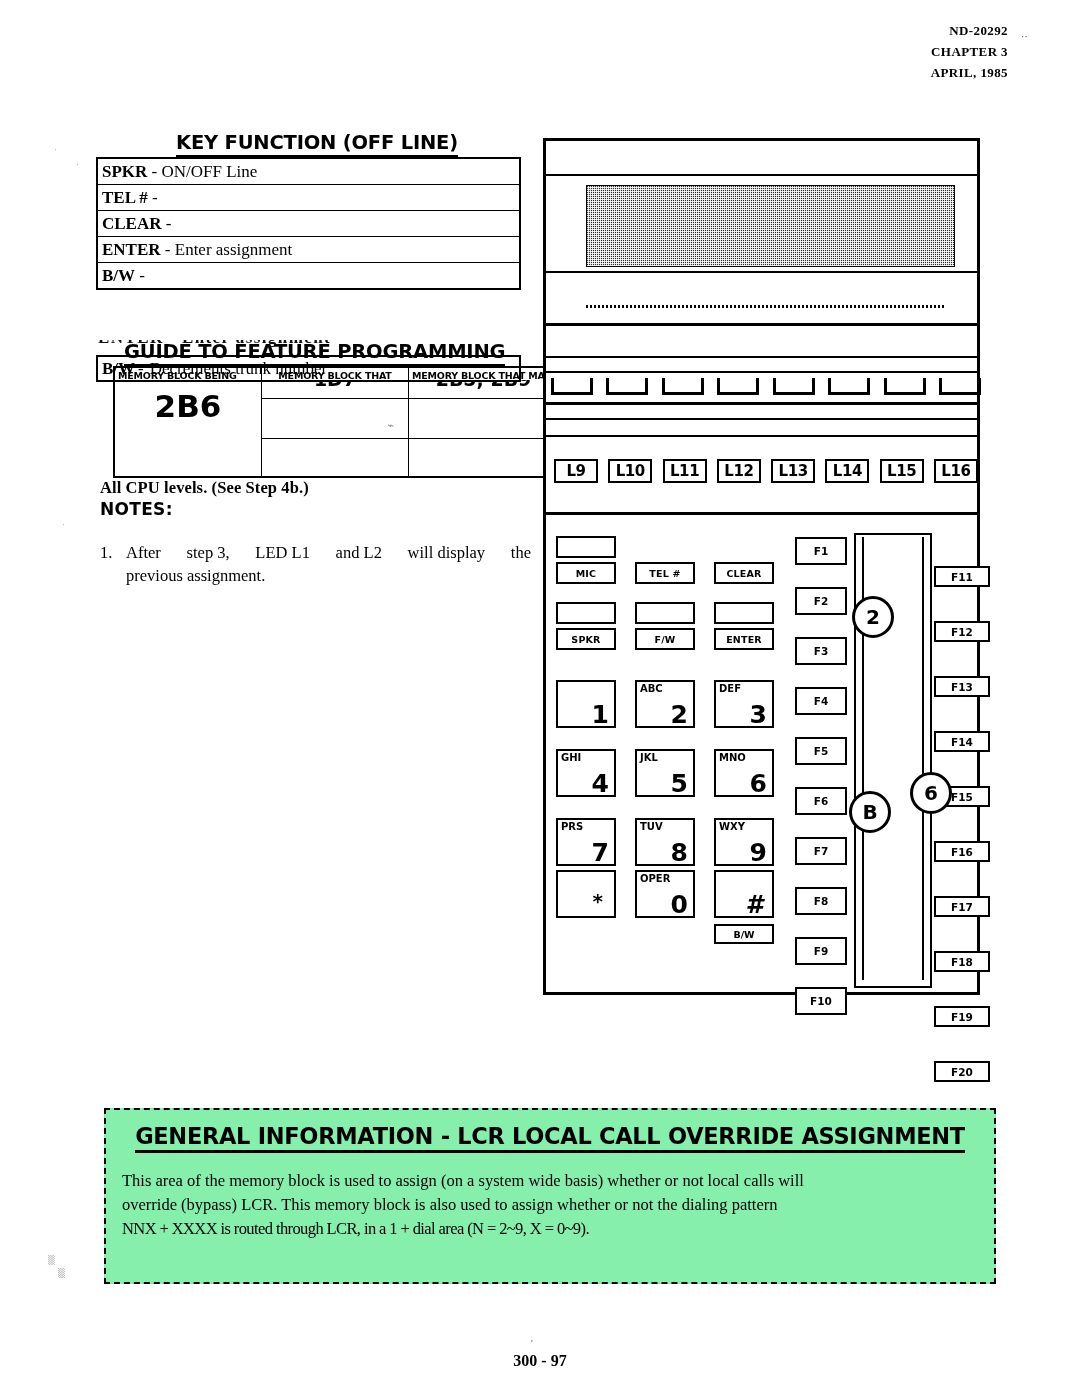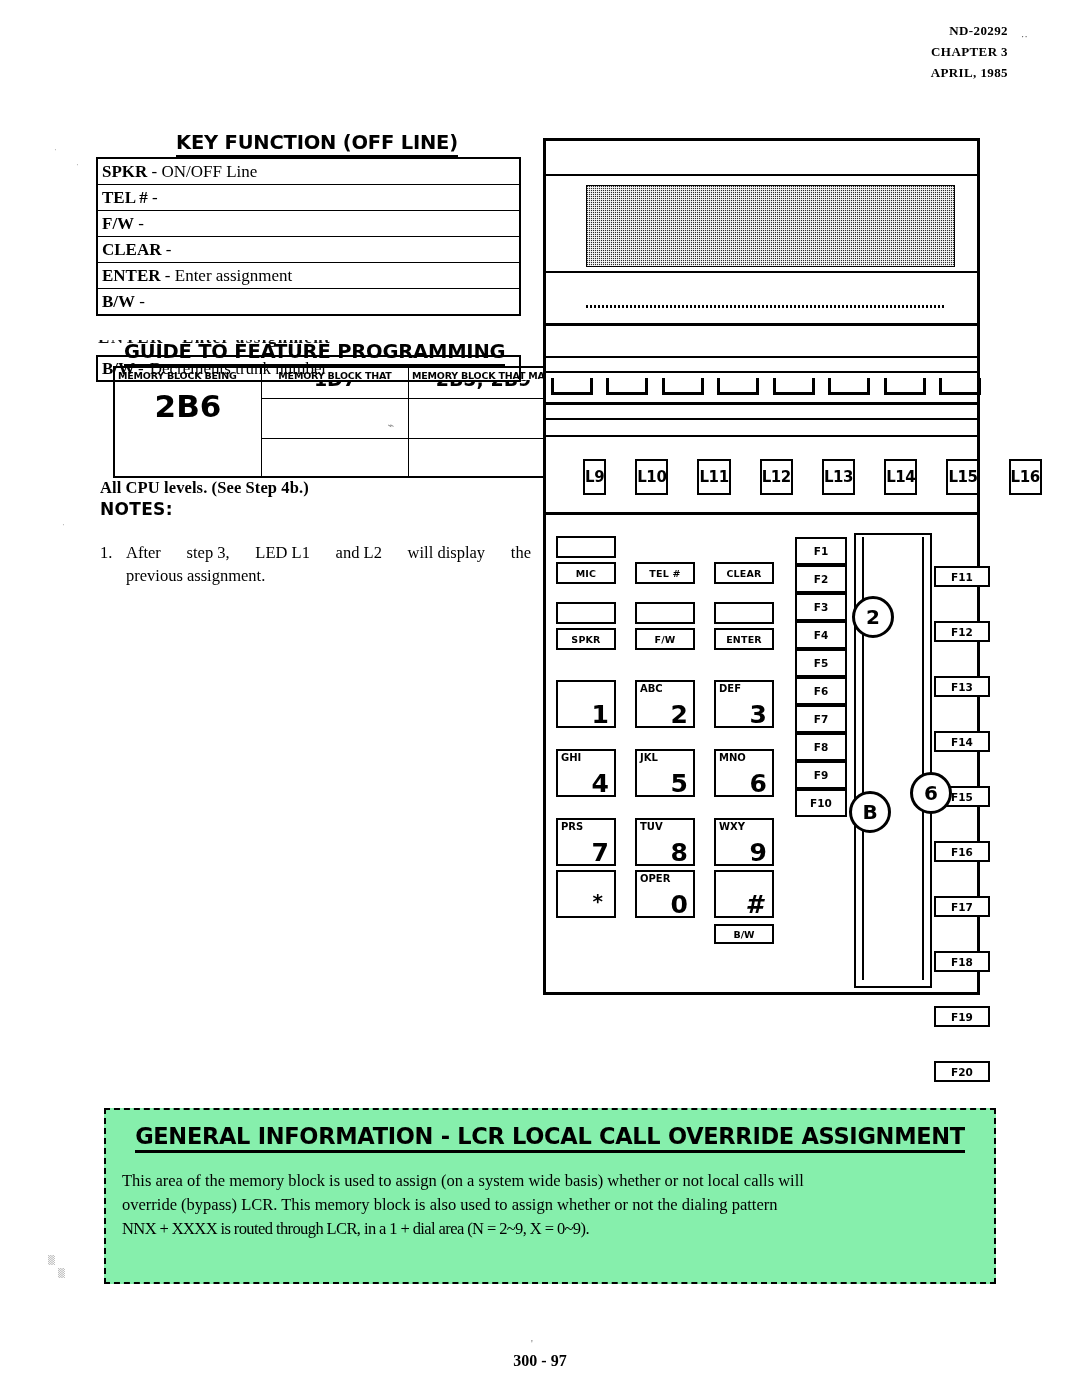--- a/index.html
+++ b/index.html
@@ -198,28 +198,27 @@
     width:42px;height:17px;
     border-left:3px solid #000;
     border-right:3px solid #000;
     border-bottom:3px solid #000;
     box-sizing:border-box;
   }
 
   
   .lrow{position:absolute;left:8px;top:318px;width:424px;display:flex;justify-content:space-between;}
   .lbtn{
-    width:44px;height:36px;
+    width:44px;height:24px;
     border:2.5px solid #000;
     box-sizing:border-box;
     display:flex;align-items:center;justify-content:center;
     font-family:"DejaVu Sans", sans-serif;
     font-weight:bold;font-size:15px;
     letter-spacing:-.4px;
-    margin-left:29px;
   }
 
   
   .keypad{position:absolute;left:10px;top:395px;width:225px;}
   .kp-row{display:flex;gap:19px;margin-bottom:4px;}
   .kp-blank{
     width:60px;height:22px;border:2px solid #000;box-sizing:border-box;
   }
   .kp-lbl{
     width:60px;height:22px;border:2px solid #000;box-sizing:border-box;
@@ -254,21 +253,21 @@
   .fcol{position:absolute;}
   .fkey{
     border:2px solid #000;
     box-sizing:border-box;
     display:flex;align-items:center;justify-content:center;
     font-family:"DejaVu Sans", sans-serif;
     font-weight:bold;font-size:10.5px;
     background:#fff;
   }
   .fcol-left{left:249px;top:396px;width:52px;}
-  .fcol-left .fkey{width:52px;height:28px;}
+  .fcol-left .fkey{width:52px;height:28px;margin-bottom:22px;}
   .fcol-right{left:388px;top:425px;width:56px;}
   .fcol-right .fkey{width:56px;height:21px;margin-bottom:34px;}
 
   
   .strip{
     position:absolute;left:308px;top:392px;
     width:78px;height:455px;
     border:2.5px solid #000;
     box-sizing:border-box;
     background:#fff;
@@ -353,27 +352,20 @@
         <tr>
             <td>
           <span class="kf-key">SPKR</span>
           <span class="kf-dash">-</span>
           <span class="kf-desc">ON/OFF Line</span>
         </td>
           </tr>
         <tr>
             <td>
           <span class="kf-key">TEL #</span>
-          <span class="kf-dash">-</span>
-          <span class="kf-desc"></span>
-        </td>
-          </tr>
-        <tr>
-            <td>
-          <span class="kf-key">F/W</span>
           <span class="kf-dash">-</span>
           <span class="kf-desc"></span>
         </td>
           </tr>
         <tr>
             <td>
           <span class="kf-key">CLEAR</span>
           <span class="kf-dash">-</span>
           <span class="kf-desc"></span>
         </td>

